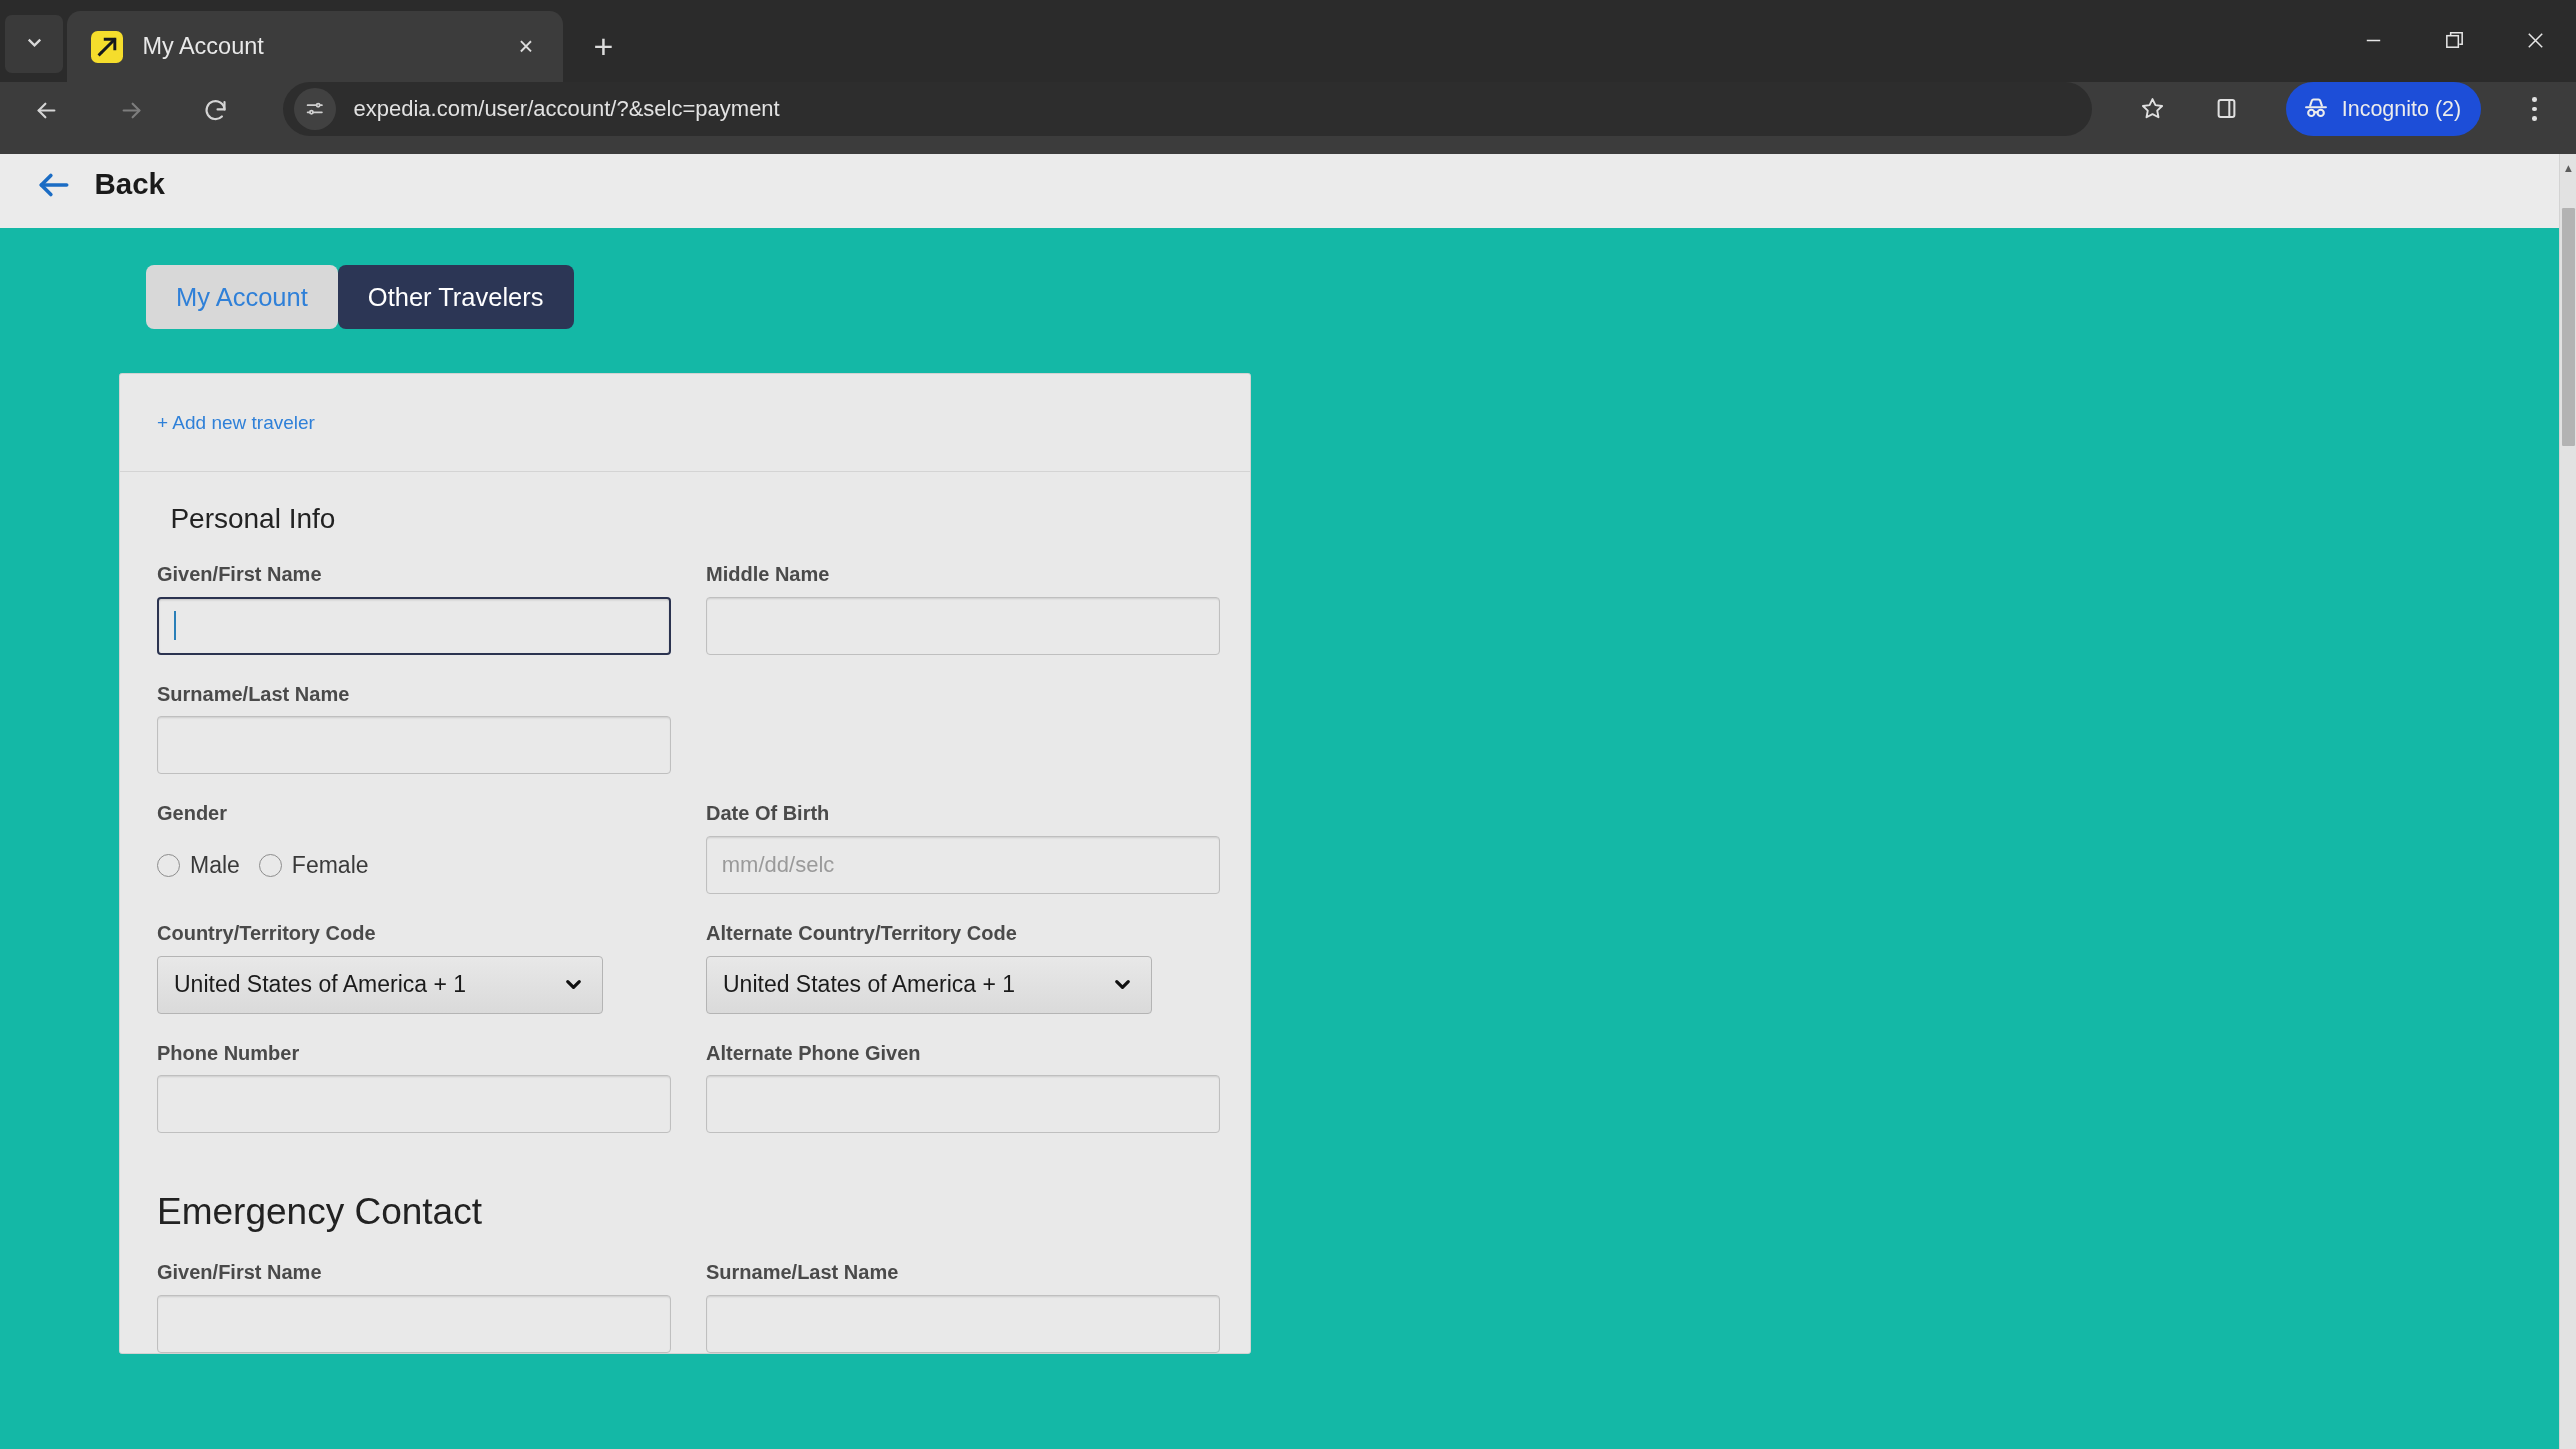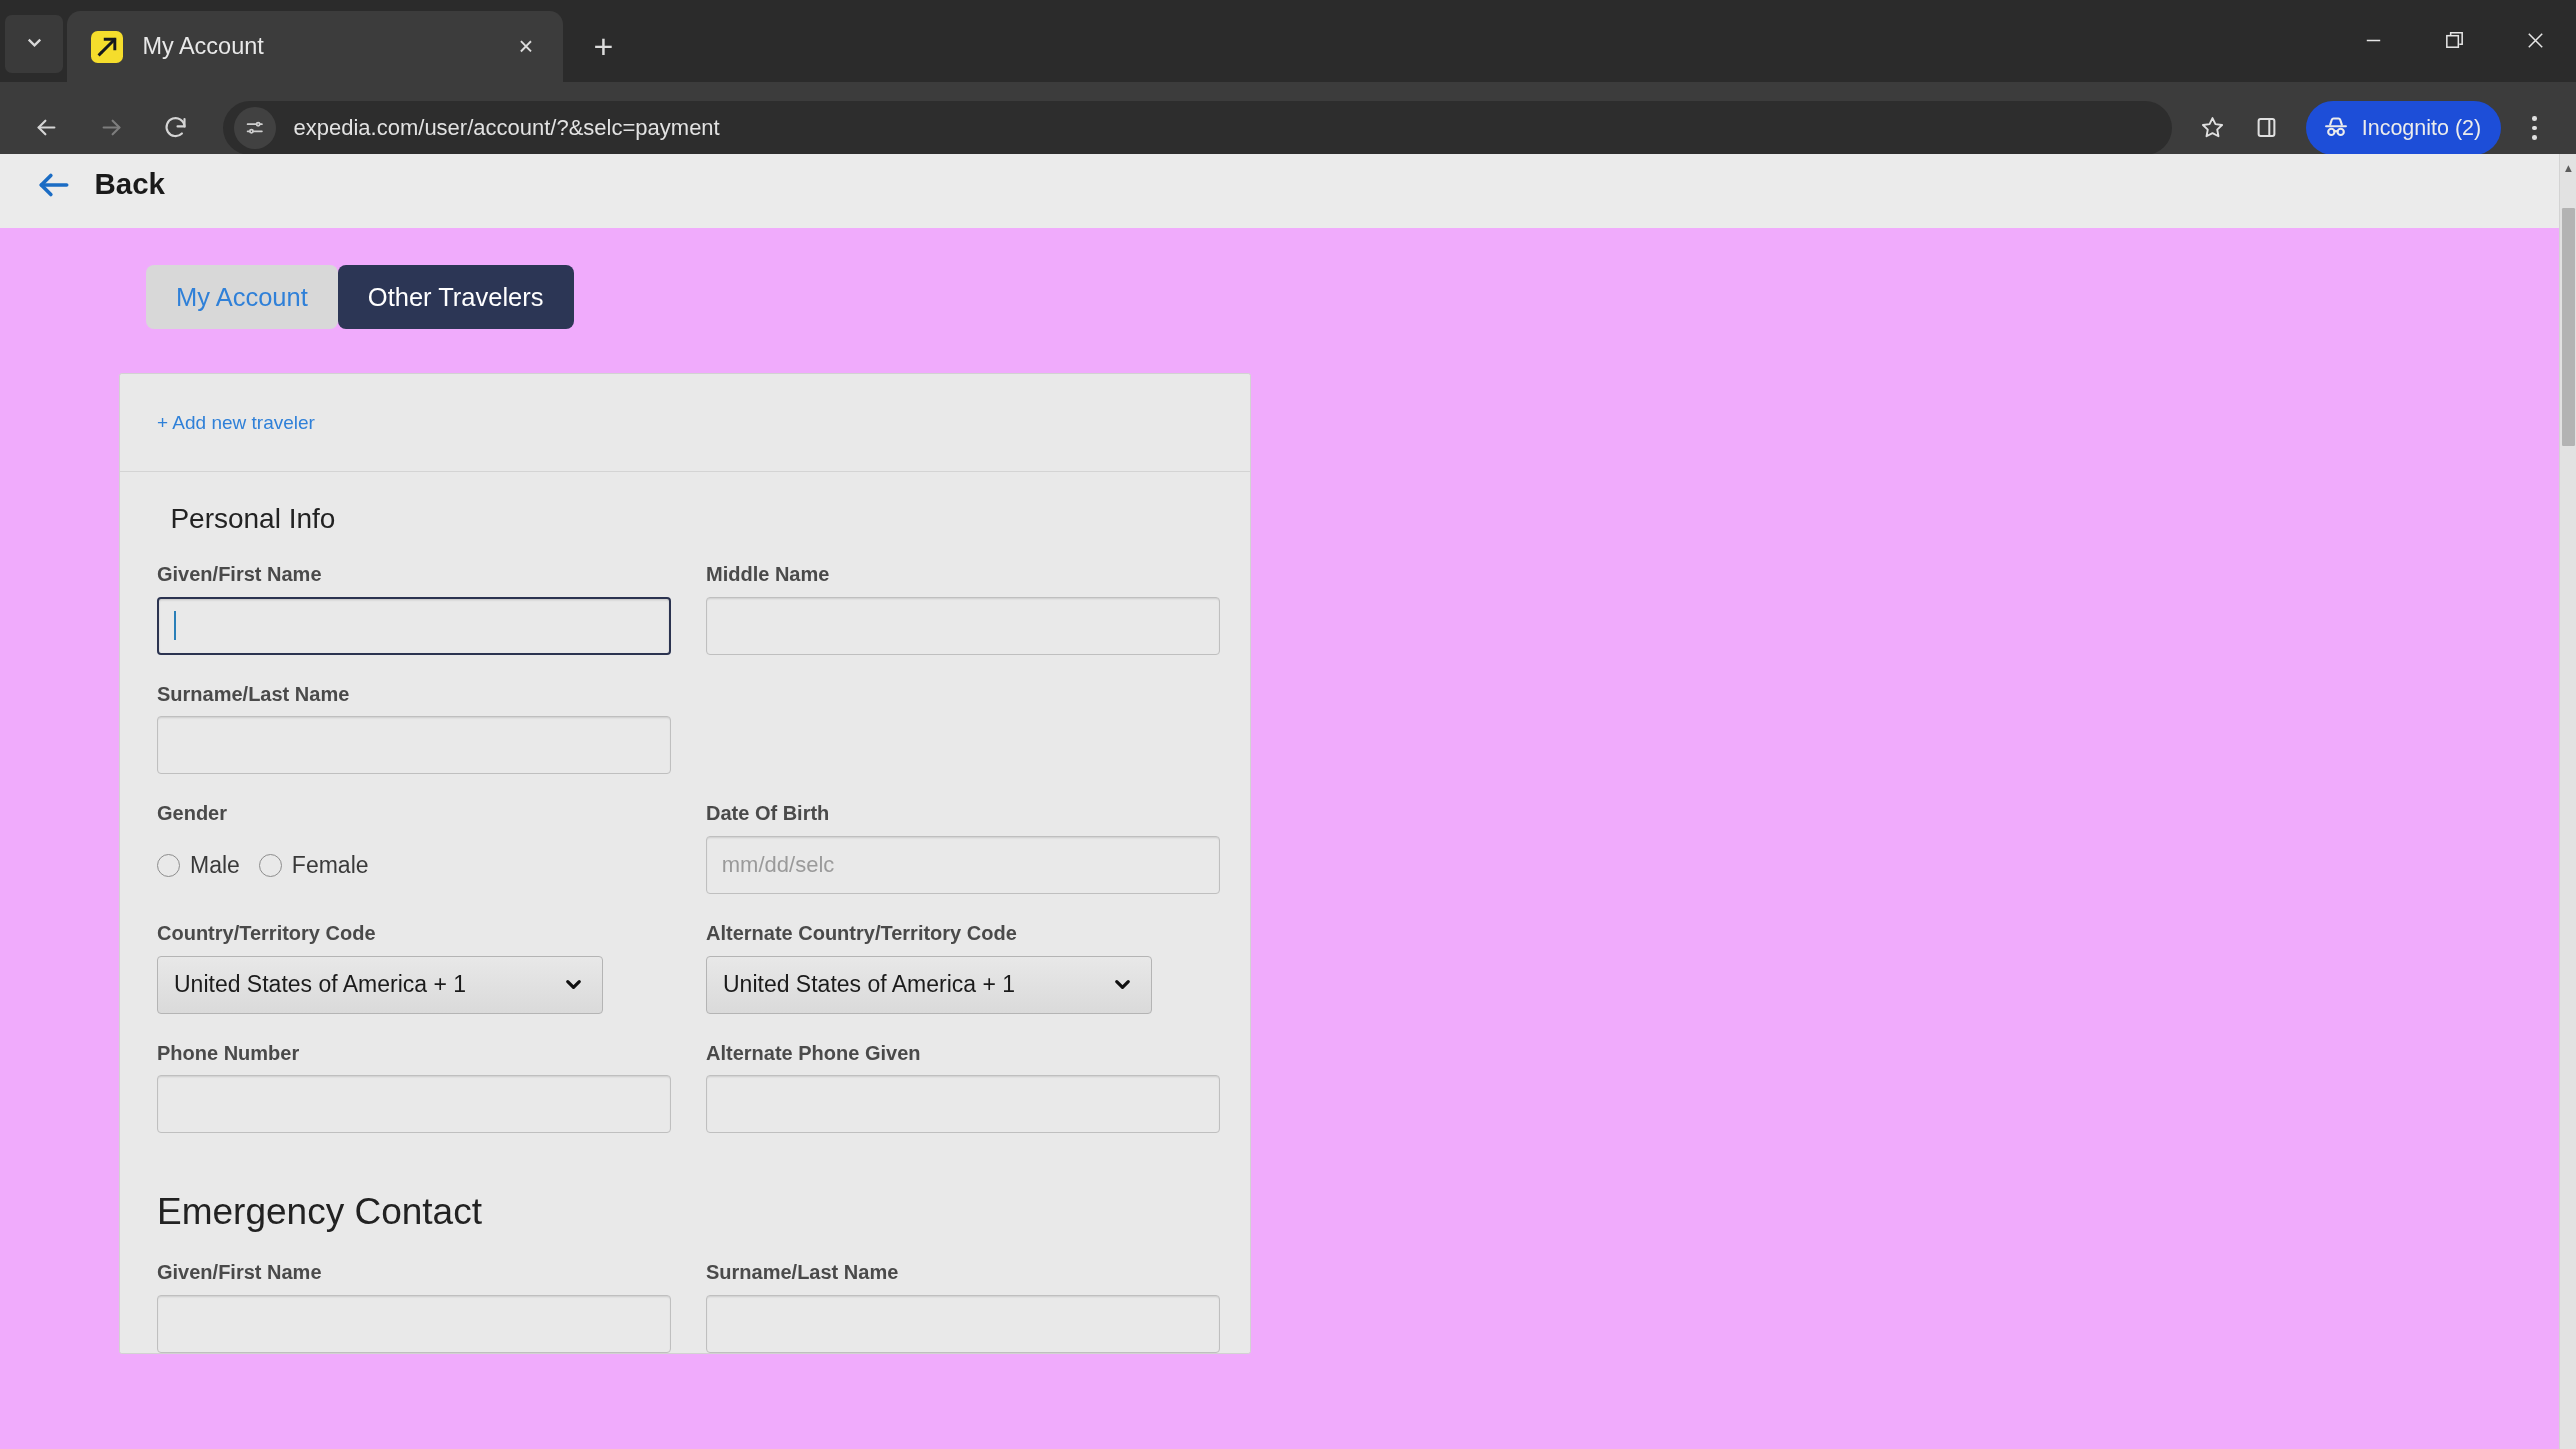--- a/index.html
+++ b/index.html
@@ -81,22 +81,23 @@
   .winctl div {
     width: 81px; height: 82px;
     display: flex; align-items: center; justify-content: center;
     color: #e6e6e6;
   }
   .winctl svg { width: 23px; height: 23px; }
 
   .toolbar {
     height: 92px;
     background: #3c3c3c;
-    display: flex; align-items: center;
+    display: flex; align-items: flex-start;
     padding: 0 17.4px;
+    gap: 20px;
   }
   .nav-btn {
     width: 58px; height: 58px;
     display: flex; align-items: center; justify-content: center;
     color: #d5d5d5;
     border-radius: 29px;
     flex: none;
     margin-right: 6.7px;
   }
   .nav-btn.dim { color: #7d7d7d; }
@@ -158,21 +159,21 @@
     flex: none;
     margin-left: 5.4px;
   }
   .kebab i { width: 4.7px; height: 4.7px; border-radius: 50%; background: #e0e0e0; display: block; }
 
   
   .viewport {
     position: absolute;
     left: 0; top: 154px;
     width: 2576px; height: 1295px;
-    background: #f0abfc;
+    background: #14b8a6;
     overflow: hidden;
   }
   .page-header {
     position: absolute;
     left: 0; top: 0;
     width: 2559px;
     height: 74px;
     background: #ebebeb;
     display: flex; align-items: center;
     padding-left: 35px;

